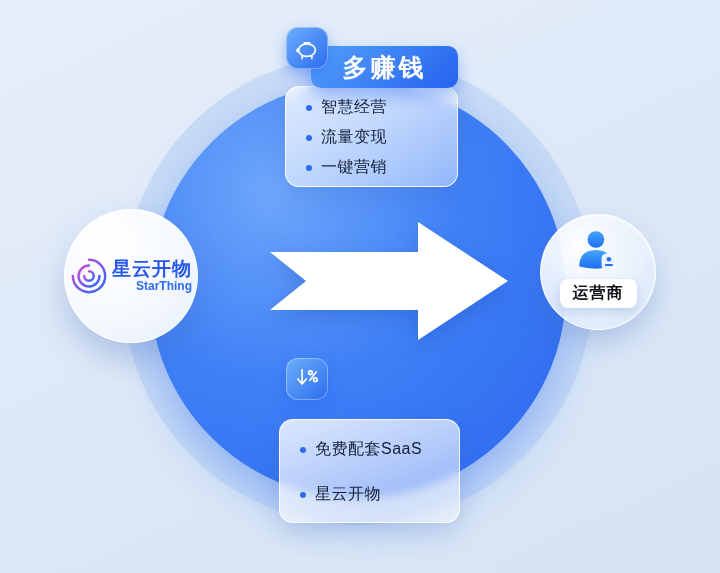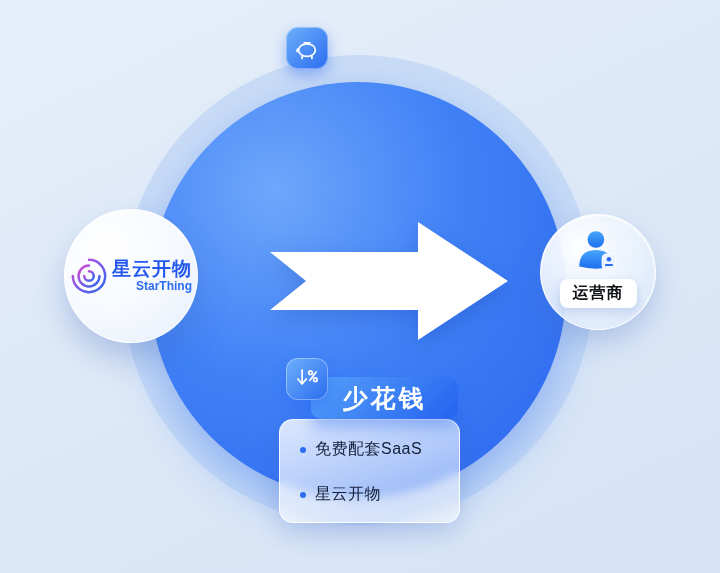--- a/index.html
+++ b/index.html
@@ -96,33 +96,47 @@
     <svg width="28" height="28" viewBox="0 0 40 40">
       <g stroke="#ffffff" stroke-width="2.4" fill="none" stroke-linecap="round">
         <ellipse cx="20" cy="23" rx="12" ry="9"></ellipse>
         <path d="M16 12.5 h8"></path>
         <path d="M13 32 v3"></path>
         <path d="M27 32 v3"></path>
         <path d="M8 21 q-3 1 -2 4"></path>
       </g>
     </svg>
   </div>
+  <div class="pill pill-top">多赚钱</div>
+  <div class="glass-card card-top">
+    <div class="list-item">
+      <span class="dot"></span>
+      <span class="item-label">智慧经营</span>
+    </div>
+    <div class="list-item">
+      <span class="dot"></span>
+      <span class="item-label">流量变现</span>
+    </div>
+    <div class="list-item">
+      <span class="dot"></span>
+      <span class="item-label">一键营销</span>
+    </div>
+  </div>
 
   <div class="badge badge-bottom">
     <svg width="28" height="28" viewBox="0 0 40 40">
       <g stroke="#ffffff" stroke-width="2.4" fill="none" stroke-linecap="round" stroke-linejoin="round">
         <path d="M13 7 v19"></path>
         <path d="M7 20 L13 27 L19 20"></path>
         <path d="M33 10 L24 22"></path>
         <circle cx="25" cy="11" r="2.6"></circle>
         <circle cx="32" cy="21" r="2.6"></circle>
       </g>
     </svg>
   </div>
-  <div class="pill pill-bottom">少花钱</div>
   <div class="glass-card card-bottom">
     <div class="list-item">
       <span class="dot"></span>
       <span class="item-label">免费配套SaaS</span>
     </div>
     <div class="list-item">
       <span class="dot"></span>
       <span class="item-label">星云开物</span>
     </div>
   </div>

